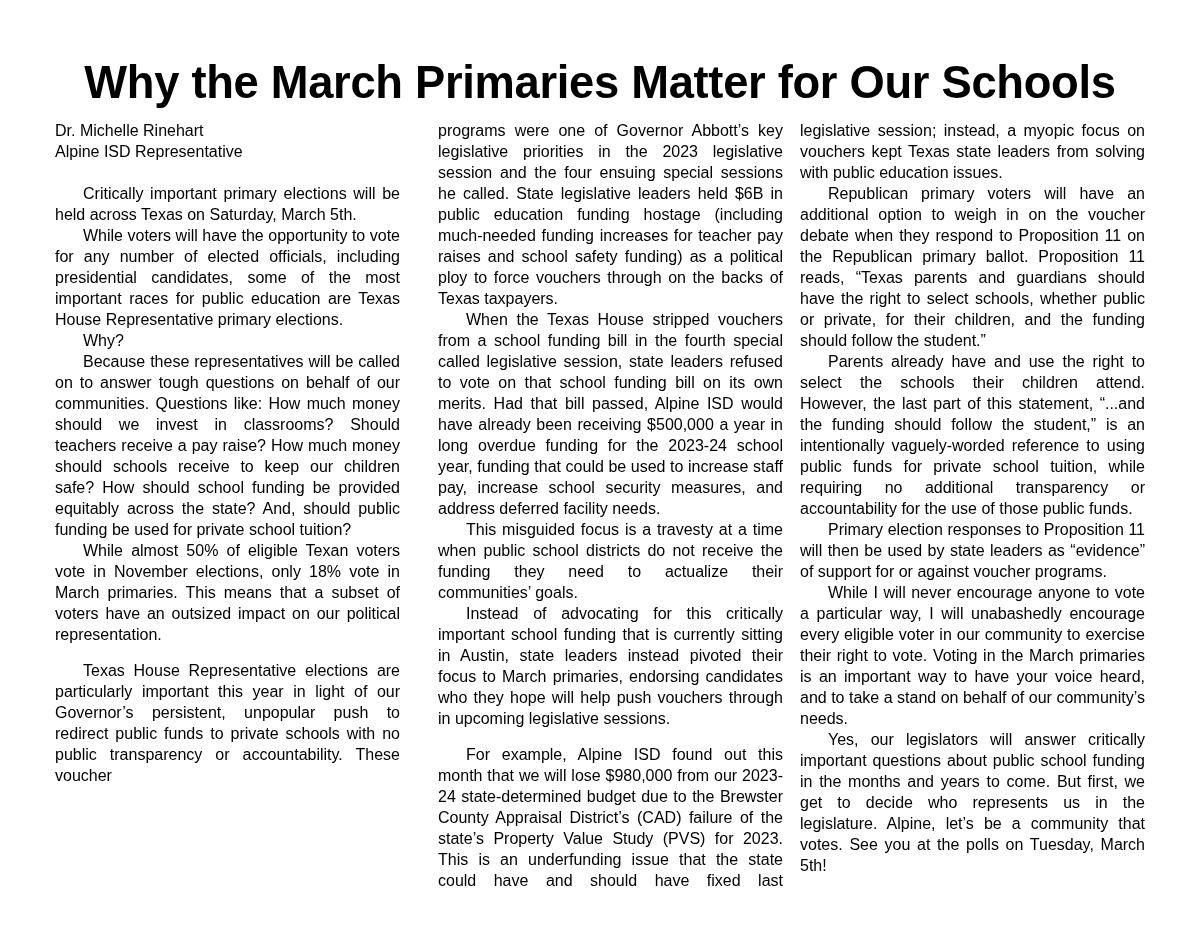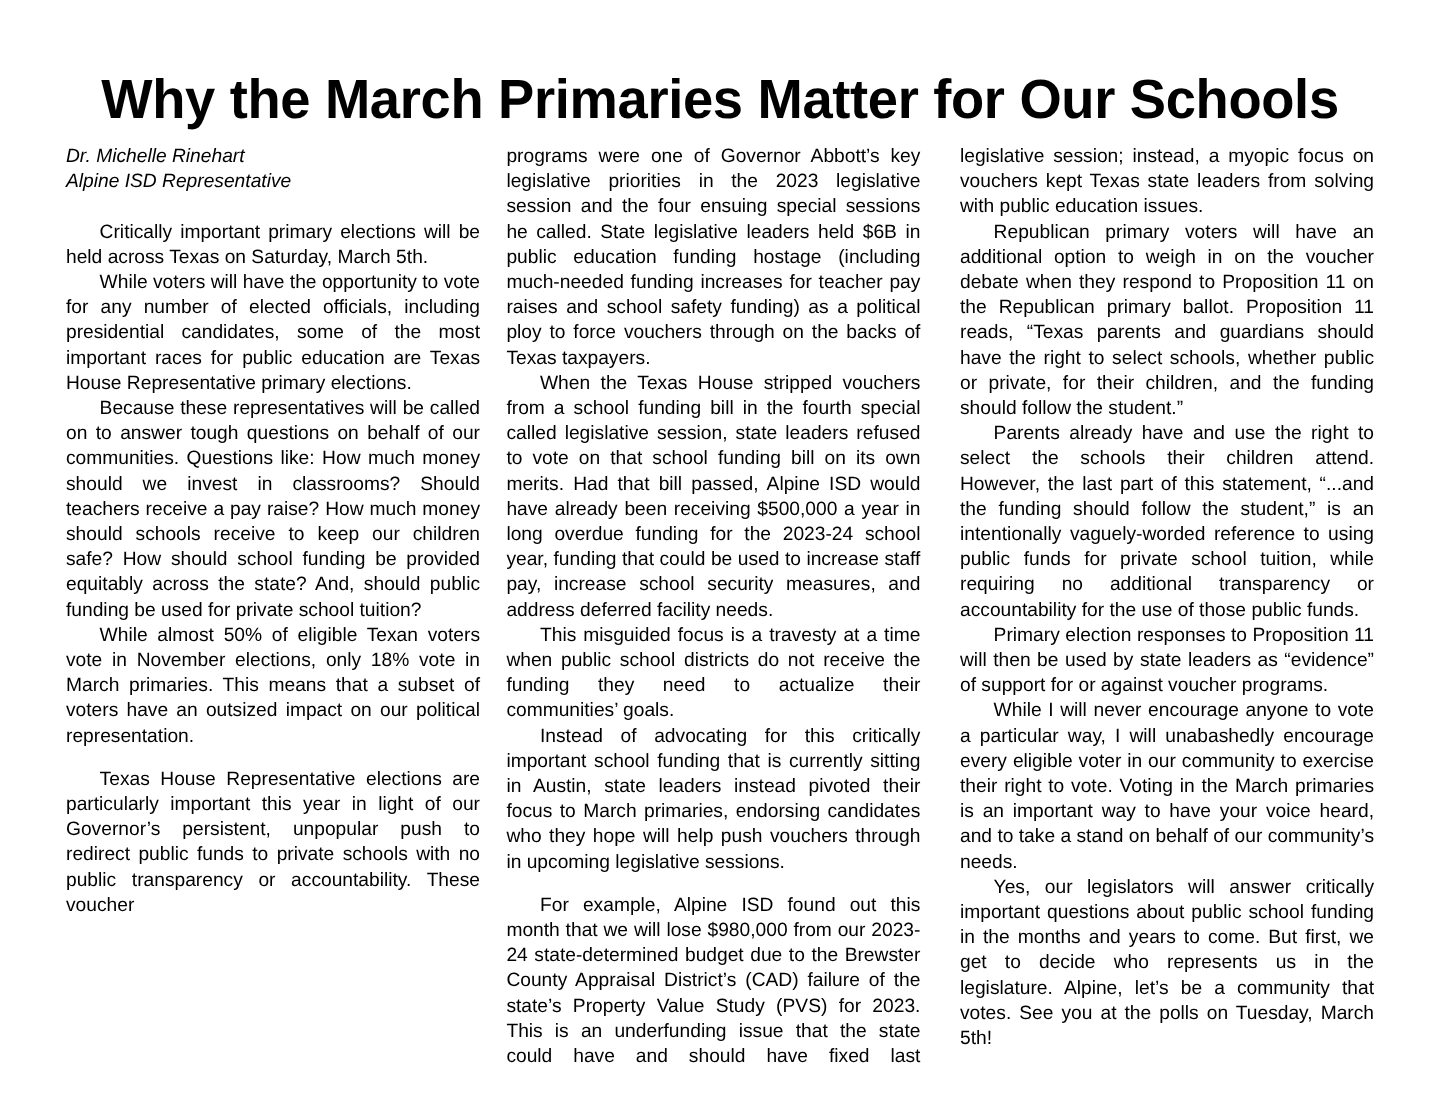--- a/index.html
+++ b/index.html
@@ -9,39 +9,40 @@
     font-family: "Liberation Sans", sans-serif; font-weight: bold; font-size: 46px;
     letter-spacing: -0.3px; line-height: 60px; margin: 0;
     transform: scaleX(0.985);
   }
   .col {
     position: absolute; top: 120px; width: 345px;
     font-family: "Liberation Sans", sans-serif; font-size: 16px; line-height: 21px;
     text-align: justify;
   }
   #col1 { left: 55px; }
-  #col2 { left: 422px; }
+  #col2 { left: 438px; }
   #col3 { left: 800px; }
-  .byline { font-style: italic; margin: 0; }
+  .byline { margin: 0; }
   .spacer { height: 21px; }
   p { margin: 0; }
   p.ind { text-indent: 28px; }
   p.last-justify { text-align-last: justify; margin-top: 15px; }
 </style>
 </head>
 <body>
 
 <h1 class="title">Why the March Primaries Matter for Our Schools</h1>
 
 <div class="col" id="col1">
   <p class="byline">Dr. Michelle Rinehart</p>
   <p class="byline">Alpine ISD Representative</p>
   <div class="spacer"></div>
   <p class="ind">Critically important primary elections will be held across Texas on Saturday, March 5th.</p>
   <p class="ind">While voters will have the opportunity to vote for any number of elected officials, including presidential candidates, some of the most important races for public education are Texas House Representative primary elections.</p>
+  <p class="ind">Why?</p>
   <p class="ind">Because these representatives will be called on to answer tough questions on behalf of our communities. Questions like: How much money should we invest in classrooms? Should teachers receive a pay raise? How much money should schools receive to keep our children safe? How should school funding be provided equitably across the state? And, should public funding be used for private school tuition?</p>
   <p class="ind">While almost 50% of eligible Texan voters vote in November elections, only 18% vote in March primaries. This means that a subset of voters have an outsized impact on our political representation.</p>
   <p class="ind last-justify">Texas House Representative elections are particularly important this year in light of our Governor’s persistent, unpopular push to redirect public funds to private schools with no public transparency or accountability. These voucher</p>
 </div>
 
 <div class="col" id="col2">
   <p>programs were one of Governor Abbott’s key legislative priorities in the 2023 legislative session and the four ensuing special sessions he called. State legislative leaders held $6B in public education funding hostage (including much-needed funding increases for teacher pay raises and school safety funding) as a political ploy to force vouchers through on the backs of Texas taxpayers.</p>
   <p class="ind">When the Texas House stripped vouchers from a school funding bill in the fourth special called legislative session, state leaders refused to vote on that school funding bill on its own merits. Had that bill passed, Alpine ISD would have already been receiving $500,000 a year in long overdue funding for the 2023-24 school year, funding that could be used to increase staff pay, increase school security measures, and address deferred facility needs.</p>
   <p class="ind">This misguided focus is a travesty at a time when public school districts do not receive the funding they need to actualize their communities’ goals.</p>
   <p class="ind">Instead of advocating for this critically important school funding that is currently sitting in Austin, state leaders instead pivoted their focus to March primaries, endorsing candidates who they hope will help push vouchers through in upcoming legislative sessions.</p>

